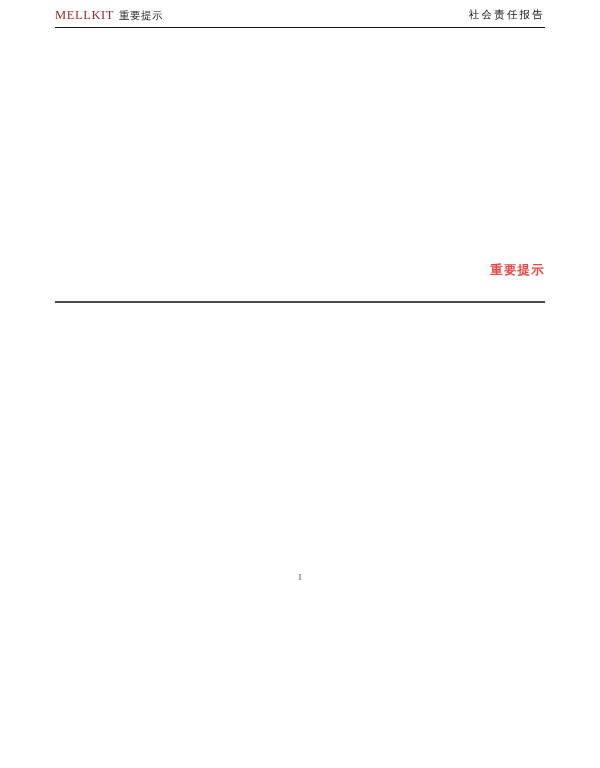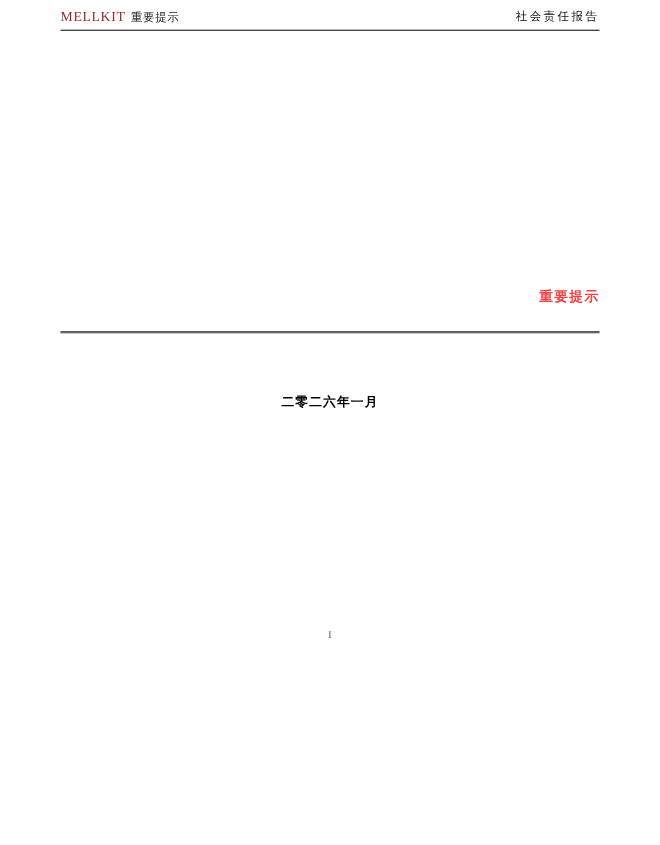--- a/index.html
+++ b/index.html
@@ -131,20 +131,19 @@
       <span class="brand-cjk">重要提示</span>
     </div>
     <div class="header-right">社会责任报告</div>
   </div>
   <div class="header-rule"></div>
 
   <div class="content">
     <div class="notice-title">重要提示</div>
     <div class="rule"></div>
     <div class="rule"></div>
-    <div class="date-line">二零二六年一月</div>
   </div>
 
   <div class="footer">
     <span>I</span>
   </div>
 
 </div>
 
 </body></html>

